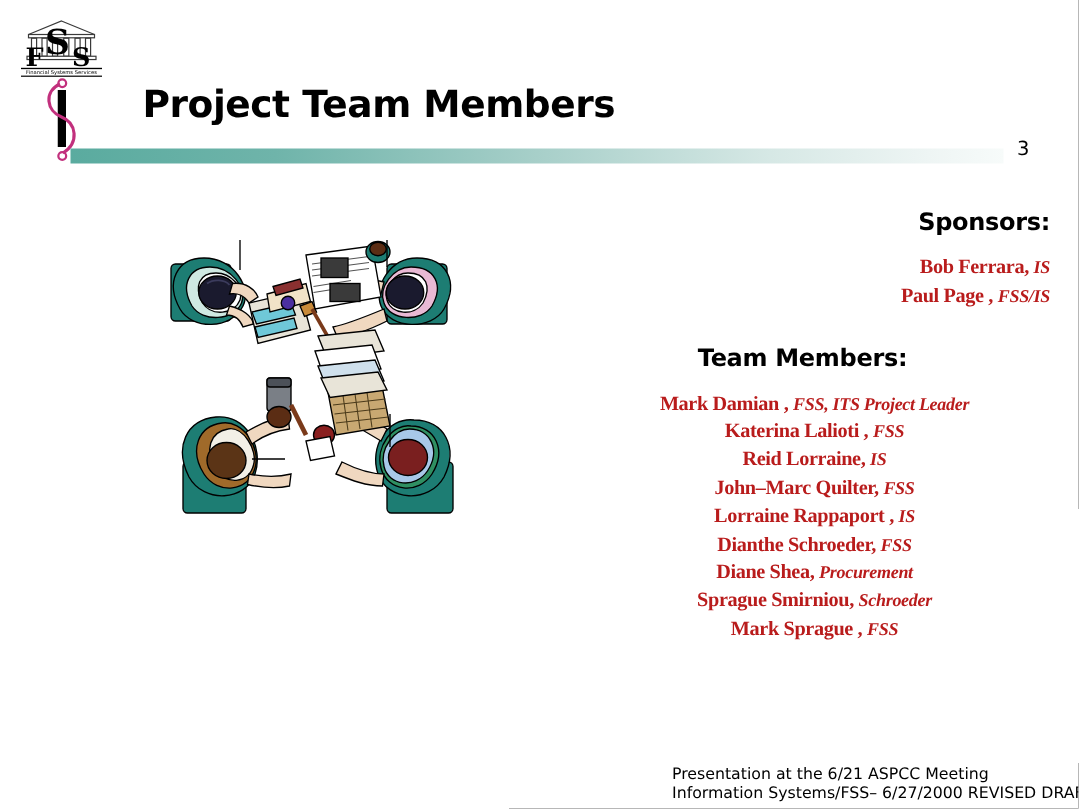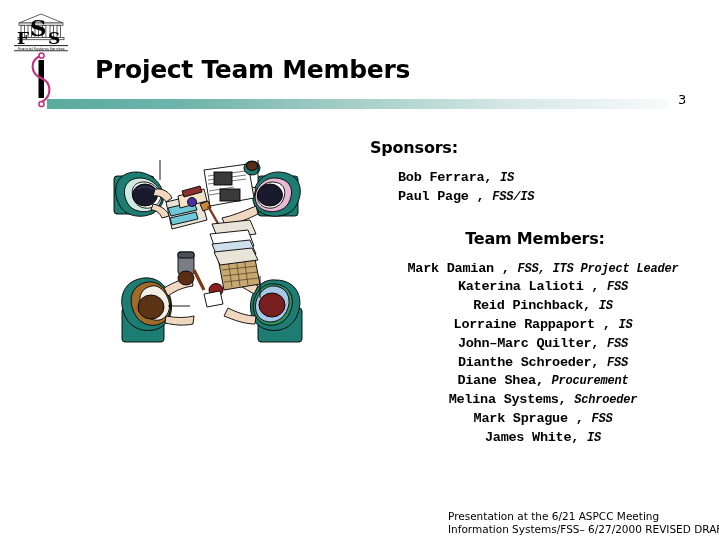--- a/index.html
+++ b/index.html
@@ -94,36 +94,36 @@
     color: #000000;
     letter-spacing: -0.2px;
     white-space: nowrap;
   }
   .person-list {
     list-style: none;
     margin: 0;
     padding: 0;
   }
   .person-row {
-    font-family: Liberation Mono, monospace;
+    font-family: Liberation Serif, serif;
     font-size: 13.5px;
     font-weight: bold;
-    color: #000000;
+    color: #b91c1c;
     line-height: 17.8px;
     white-space: nowrap;
     letter-spacing: -0.25px;
   }
   .person-role {
     font-style: italic;
     font-weight: bold;
     font-size: 12px;
     letter-spacing: -0.2px;
   }
 
-  #sponsors-block { margin-bottom: 0; }
+  #sponsors-block { margin-bottom: 0; text-align: right; }
   #sponsors-list { margin-top: 12px; margin-left: 28px; }
   #team-heading-wrap { margin-top: 22px; text-align: center; }
   #team-list { margin-top: 12px; margin-left: 16px; }
 
   
   #slide-footer {
     position: absolute;
     left: 448px;
     top: 510px;
     font-family: "DejaVu Sans", sans-serif;
@@ -305,50 +305,46 @@
       <ul id="team-list" class="person-list">
         <li class="person-row">
           <span>Mark Damian ,</span>
           <span class="person-role">FSS, ITS Project Leader</span>
         </li>
         <li class="person-row">
           <span>Katerina Lalioti ,</span>
           <span class="person-role">FSS</span>
         </li>
         <li class="person-row">
-          <span>Reid Pinchback,</span>
+          <span>Reid Lorraine,</span>
           <span class="person-role">IS</span>
+        </li>
+        <li class="person-row">
+          <span>John–Marc Quilter,</span>
+          <span class="person-role">FSS</span>
         </li>
         <li class="person-row">
           <span>Lorraine Rappaport ,</span>
           <span class="person-role">IS</span>
         </li>
         <li class="person-row">
-          <span>John–Marc Quilter,</span>
-          <span class="person-role">FSS</span>
-        </li>
-        <li class="person-row">
           <span>Dianthe Schroeder,</span>
           <span class="person-role">FSS</span>
         </li>
         <li class="person-row">
           <span>Diane Shea,</span>
           <span class="person-role">Procurement</span>
         </li>
         <li class="person-row">
-          <span>Melina Systems,</span>
+          <span>Sprague Smirniou,</span>
           <span class="person-role">Schroeder</span>
         </li>
         <li class="person-row">
           <span>Mark Sprague ,</span>
           <span class="person-role">FSS</span>
-        </li>
-        <li class="person-row">
-          <span>James White,</span>
-          <span class="person-role">IS</span>
         </li>
       </ul>
     </div>
 
   </div>
 
   <div id="slide-footer">
     <div>Presentation at the 6/21 ASPCC Meeting</div>
     <div><span>Information Systems/FSS–  6/27/2000   </span><span id="footer-revised">REVISED</span><span> DRAFT</span></div>
   </div>

